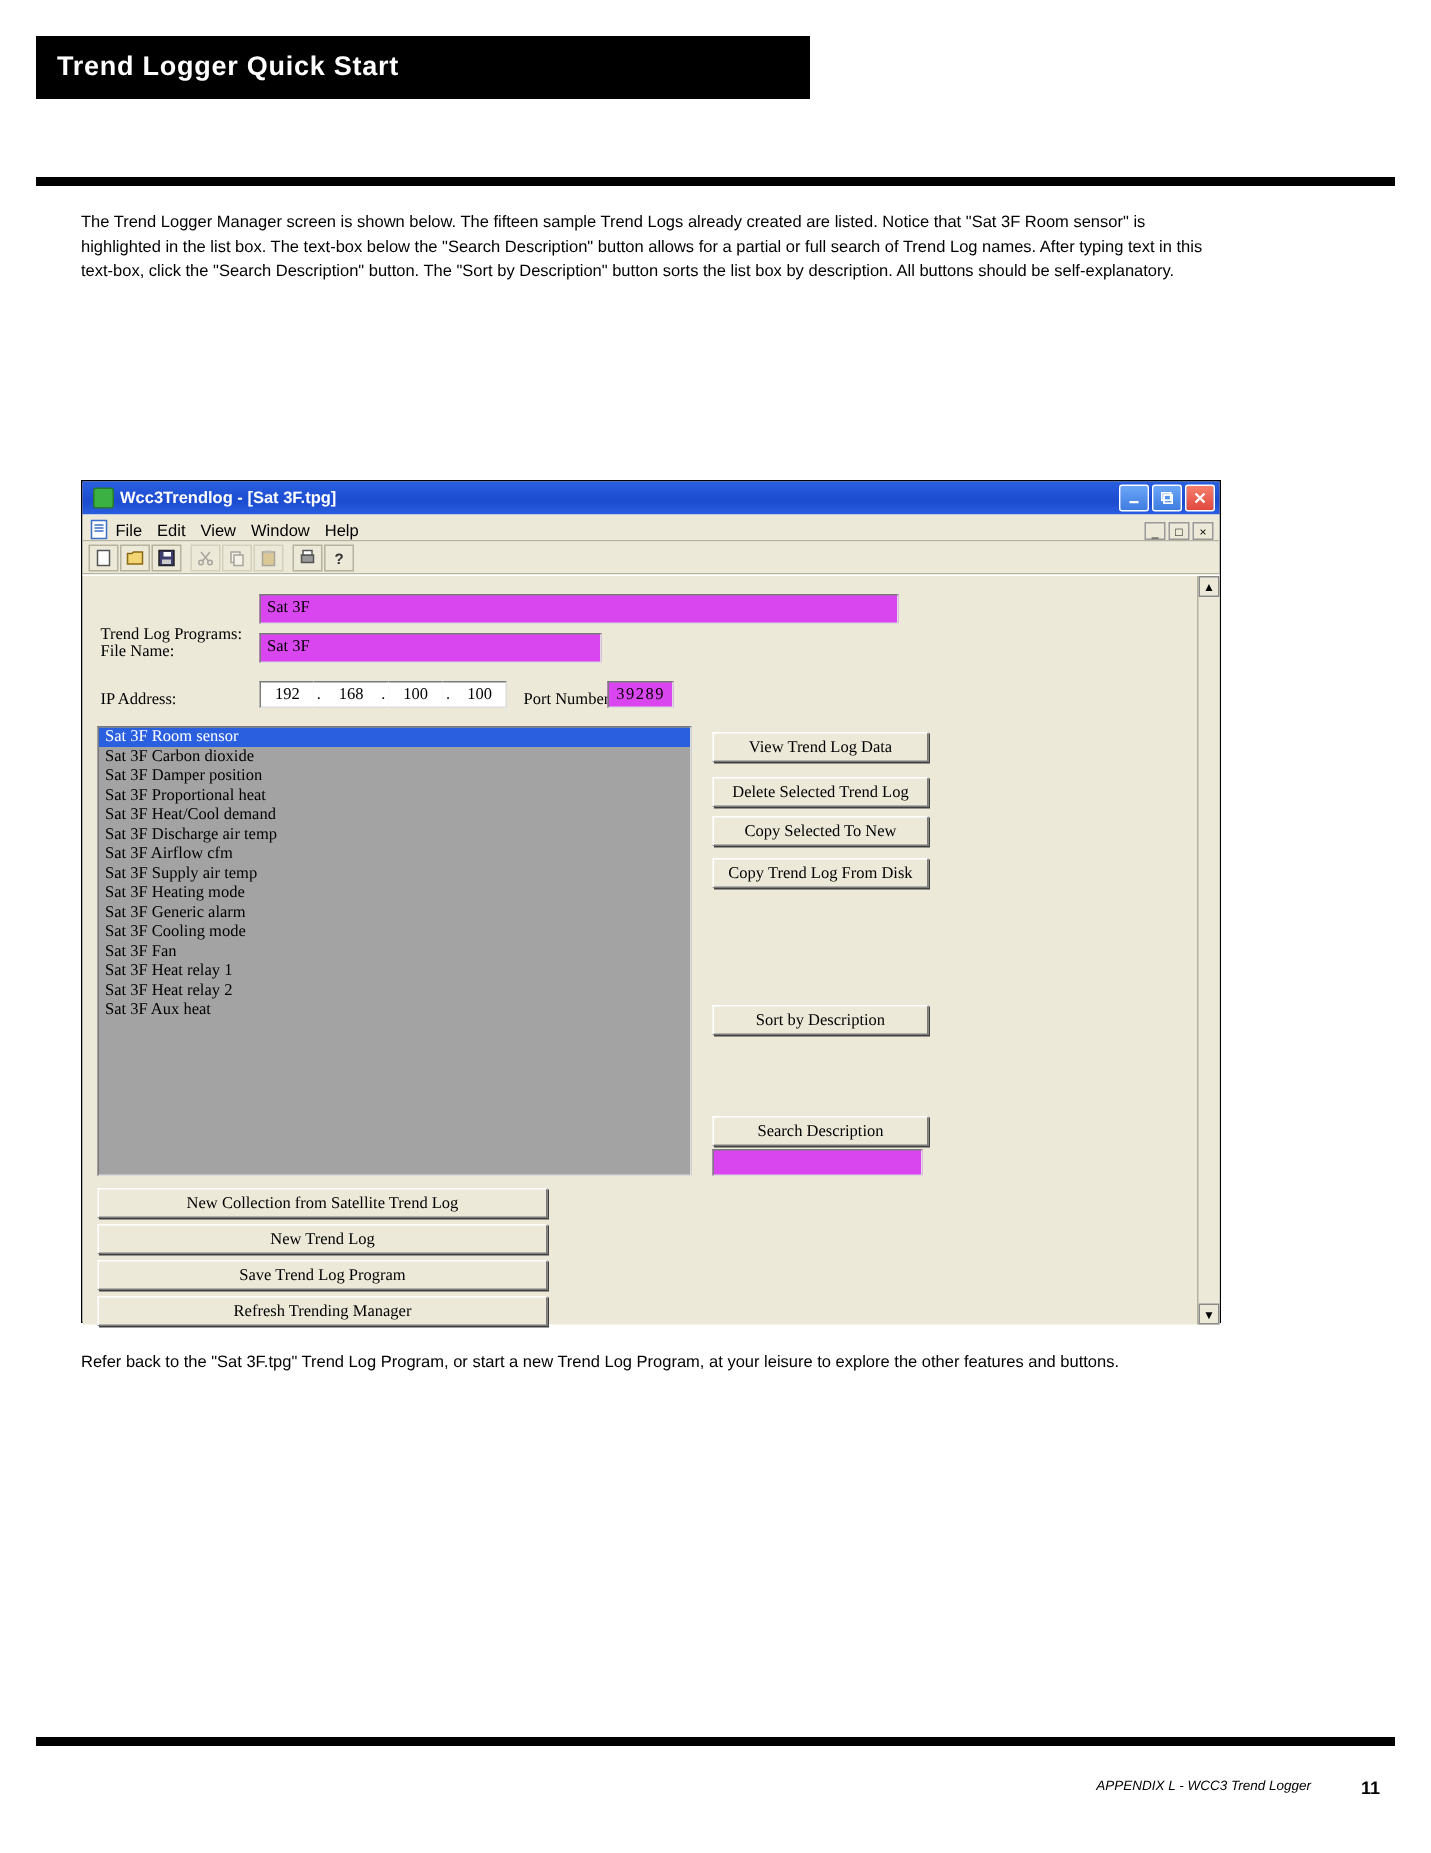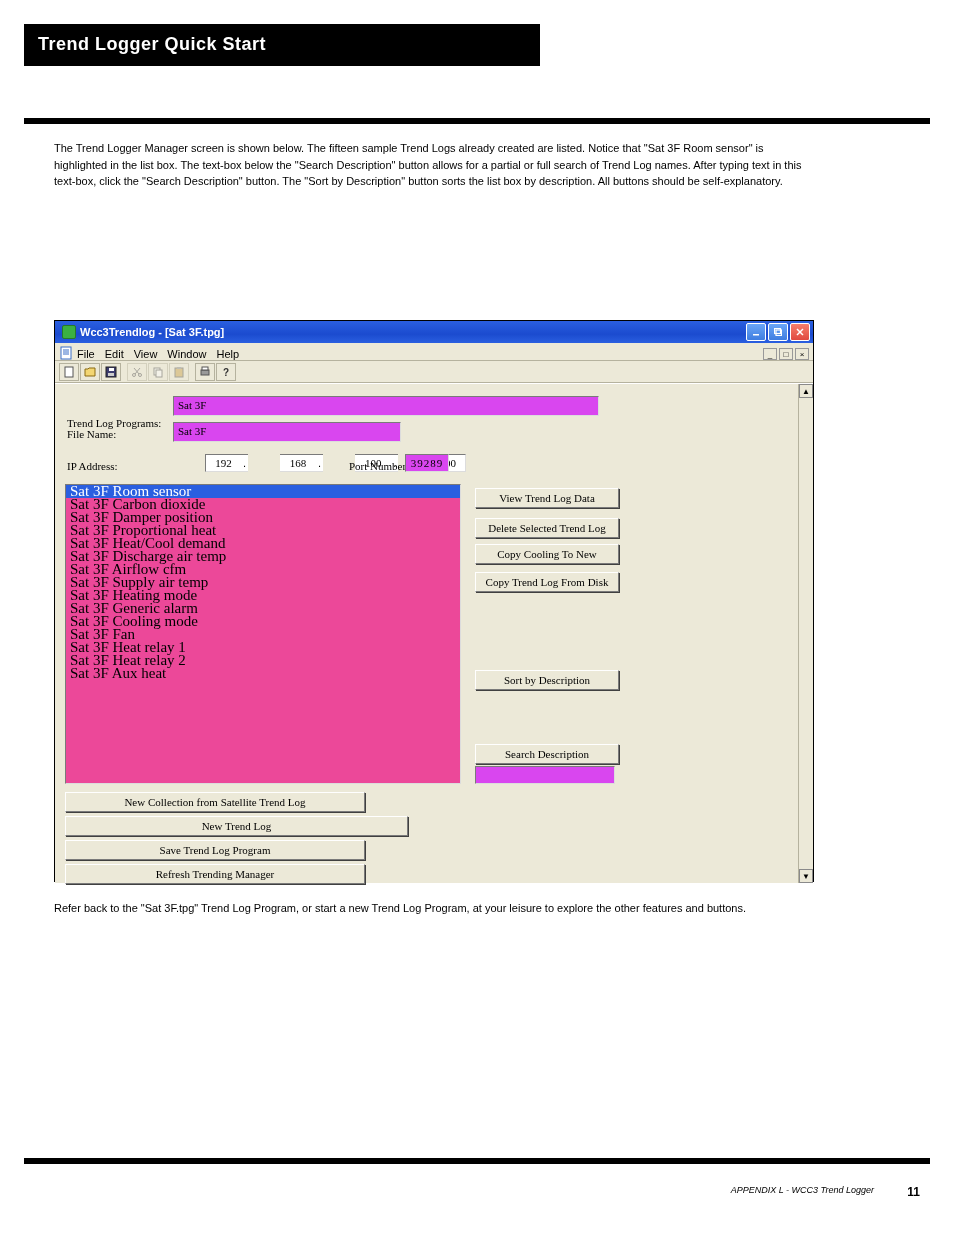--- a/index.html
+++ b/index.html
@@ -103,30 +103,30 @@
 .scroll-down { position:absolute; bottom:0; left:0; width:14px; height:14px; background:#ece9d8; border:1px solid #8a8a8a; font-size:8px; display:flex; align-items:center; justify-content:center;}
 
 .lbl { position:absolute; font-size:11px; font-family: "Times New Roman", serif; }
 .field {
   position:absolute; background:#d946ef; border-top:1px solid #7a7a7a; border-left:1px solid #7a7a7a;
   border-right:1px solid #dcdcdc; border-bottom:1px solid #dcdcdc;
   font-size:11px; padding: 2px 4px; font-family: "Times New Roman", serif;
 }
 .ip-box { text-align:center; letter-spacing:1px; }
 .ip-wrap { position:absolute; display:flex; align-items:center; }
-.ip-wrap .oct { width:36px; border-top:1px solid #7a7a7a; border-bottom:1px solid #dcdcdc; border-left:none; border-right:none; text-align:center; background:#fff; height:18px; font-size:11px; font-family:"Times New Roman",serif; line-height:16px;margin-left:32px;}
+.ip-wrap .oct { width:36px; border-top:1px solid #7a7a7a; border-bottom:1px solid #dcdcdc; border-left:none; border-right:none; text-align:center; background:#fff; height:18px; font-size:11px; font-family:"Times New Roman",serif; line-height:16px;}
 .ip-wrap .dot { background:#fff; height:18px; border-top:1px solid #7a7a7a; border-bottom:1px solid #dcdcdc; padding:0 2px; font-size:11px; line-height:16px; }
 .ip-wrap .edge-l { border-left:1px solid #7a7a7a; }
 .ip-wrap .edge-r { border-right:1px solid #dcdcdc; }
 
 .listbox {
-  position:absolute; background:#ec4899;
+  position:absolute; background:#a3a3a3;
   border-top:1px solid #7a7a7a; border-left:1px solid #7a7a7a;
   border-right:1px solid #dcdcdc; border-bottom:1px solid #dcdcdc;
-  font-size:15px; font-family: "Times New Roman", serif;
+  font-size:11px; font-family: "Times New Roman", serif;
   overflow:hidden;
 }
 .listbox .row { padding: 0 4px; line-height: 13px; white-space:nowrap; }
 .listbox .row.sel { background:#2a5fe0; color:#fff; }
 
 .wbtn {
   position:absolute; background:#ece9d8;
   border-top:1px solid #fff; border-left:1px solid #fff;
   border-right:1px solid #7a7a7a; border-bottom:1px solid #7a7a7a;
   box-shadow: 1px 1px 0 #404040;
@@ -284,30 +284,30 @@
       <div class="row">Sat 3F Generic alarm</div>
       <div class="row">Sat 3F Cooling mode</div>
       <div class="row">Sat 3F Fan</div>
       <div class="row">Sat 3F Heat relay 1</div>
       <div class="row">Sat 3F Heat relay 2</div>
       <div class="row">Sat 3F Aux heat</div>
     </div>
 
     <div class="wbtn" style="top:104px; left:420px; width:144px;">View Trend Log Data</div>
     <div class="wbtn" style="top:134px; left:420px; width:144px;">Delete Selected Trend Log</div>
-    <div class="wbtn" style="top:160px; left:420px; width:144px;">Copy Cooling To New</div>
+    <div class="wbtn" style="top:160px; left:420px; width:144px;">Copy Selected To New</div>
     <div class="wbtn" style="top:188px; left:420px; width:144px;">Copy Trend Log From Disk</div>
 
     <div class="wbtn" style="top:286px; left:420px; width:144px;">Sort by Description</div>
 
     <div class="wbtn" style="top:360px; left:420px; width:144px;">Search Description</div>
     <div class="field" style="top:382px; left:420px; width:140px; height:18px;"></div>
 
     <div class="wbtn" style="top:408px; left:10px; width:300px;">New Collection from Satellite Trend Log</div>
-    <div class="wbtn" style="top:432px; left:10px; width:343px;">New Trend Log</div>
+    <div class="wbtn" style="top:432px; left:10px; width:300px;">New Trend Log</div>
     <div class="wbtn" style="top:480px; left:10px; width:300px;">Refresh Trending Manager</div>
     <div class="wbtn" style="top:456px; left:10px; width:300px;">Save Trend Log Program</div>
 
     <div class="scroll-track">
       <div class="scroll-up">▲</div>
       <div class="scroll-down">▼</div>
     </div>
   </div>
 </div>
 

